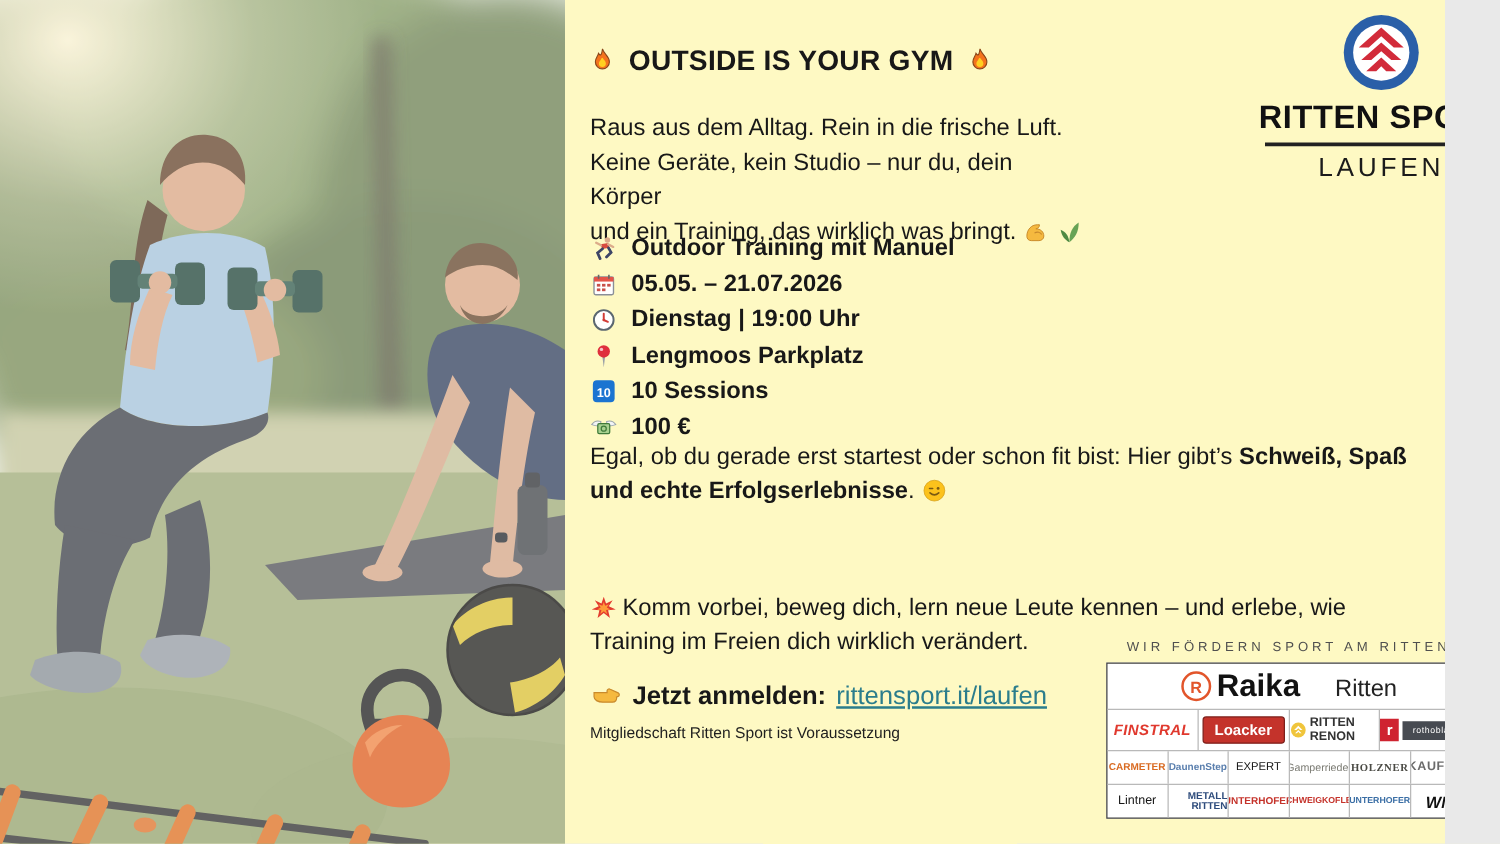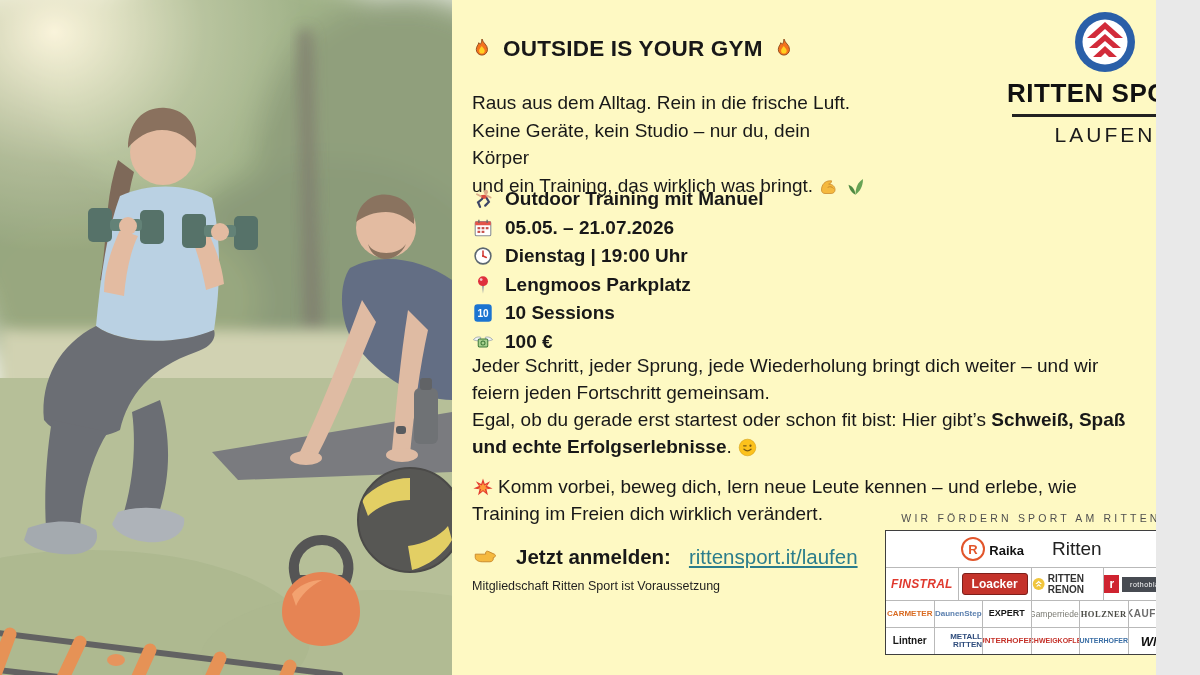--- a/index.html
+++ b/index.html
@@ -13,21 +13,21 @@
   .heading{position:absolute;top:36px;left:0;display:flex;align-items:center;gap:9px;}
   .heading h1{margin:0;font-size:22.5px;font-weight:800;letter-spacing:.2px;}
   .intro{position:absolute;top:89px;left:2px;width:398px;font-size:19px;line-height:27.5px;}
   .intro .tail-icons{white-space:nowrap;}
   .features{position:absolute;top:187px;left:2px;}
   .feature{display:flex;align-items:center;gap:11px;height:24px;margin-bottom:4.5px;
            font-size:19px;font-weight:700;}
   .body1{position:absolute;top:352px;left:2px;width:660px;font-size:19px;line-height:27px;}
   .body1 b{font-weight:700;}
   .body2{position:absolute;top:473px;left:2px;width:668px;font-size:19px;line-height:27px;}
-  .cta{position:absolute;top:544px;left:2px;display:flex;align-items:center;gap:18px;
+  .cta{position:absolute;top:544px;left:2px;display:flex;align-items:center;gap:8px;
        font-size:20.5px;font-weight:700;}
   .cta a{color:#2b7d8c;font-weight:400;text-decoration:underline;}
   .note{position:absolute;top:579px;left:2px;font-size:12.5px;color:#1f1f1f;}
 
   
   .brand{position:absolute;left:963px;top:10px;width:196px;text-align:center;margin-left:44px;}
   .brand .mark{display:block;margin:0 auto 4px auto;}
   .brand .l1{font-size:26px;font-weight:800;letter-spacing:.5px;color:#111;white-space:nowrap;}
   .brand .rule{width:186px;height:2.5px;background:#222;margin:5px auto 6px auto;}
   .brand .l2{font-size:21px;font-weight:400;letter-spacing:3px;color:#1b1b1b;}
@@ -35,35 +35,35 @@
   
   .sponsors{position:absolute;left:885px;top:512px;width:292px;}
   .sp-head{font-size:10.5px;letter-spacing:3.2px;color:#4f4f4f;text-align:center;margin-bottom:6px;white-space:nowrap;}
   .sp-box{border:1.5px solid #3f3f3f;background:#fff;}
   .sp-row{display:flex;border-top:1px solid #b9b9b9;}
   .sp-row:first-child{border-top:none;}
   .sp-cell{flex:1;display:flex;align-items:center;justify-content:center;gap:3px;
            border-left:1px solid #b9b9b9;overflow:hidden;}
   .sp-cell:first-child{border-left:none;}
   .r1{height:36px;}.r2{height:32px;}.r3{height:26px;}.r4{height:26px;}
-  .raika-txt b{font-size:13px;color:#121212;margin-top:44px;}
+  .raika-txt b{font-size:25px;color:#121212;margin-top:44px;}
   .raika-txt span{font-size:19px;font-weight:300;color:#222;margin-left:28px;}
   .lg{font-size:8px;font-weight:700;color:#555;text-align:right;line-height:1.05;}
   .lg-finstral{color:#e0392e;font-size:12px;font-weight:800;font-style:italic;letter-spacing:.3px;}
   .lg-loacker{background:#c4332b;color:#fff;border-radius:3px;padding:3px 9px;font-size:12px;
               font-weight:700;border:1px solid #7d1f1a;}
   .lg-renon{font-size:10px;font-weight:800;color:#333;text-align:left;line-height:1.1;}
   .lg-rotho{background:#474b52;color:#fff;font-size:7px;padding:4px 8px;letter-spacing:.5px;}
   .lg-rotho-r{background:#cf2330;color:#fff;font-weight:800;font-size:12px;padding:2px 5px;}
   .lg-orange{color:#d96b22;}
   .lg-blue{color:#5a7fae;font-weight:600;}
   .lg-script{color:#7a7a72;font-weight:400;font-size:8.5px;}
   .lg-serif{font-family:"Liberation Serif",serif;font-weight:600;color:#4a4a44;font-size:8.5px;letter-spacing:.5px;}
   .lg-red{color:#c5332b;}
-  .lg-dark{color:#161616;font-size:11px;font-weight:700;}
+  .lg-dark{color:#161616;font-size:11px;font-weight:400;}
   .lg-wm{color:#101010;font-size:13px;font-weight:800;font-style:italic;}
   .ei{display:inline-block;vertical-align:middle;}
 </style>
 </head>
 <body>
 
 <div class="canvas">
 
   <div class="photo">
     <svg viewBox="0 0 452 675">
@@ -258,21 +258,20 @@
           <path d="M1.5 9.5 C3.5 6.5 7 6 9.5 6.8 L9 11 C6.5 10.8 4 10.6 1.5 9.5 Z" fill="#f2f4f6" stroke="#9aa5ad" stroke-width="0.9"></path>
           <path d="M22.5 9.5 C20.5 6.5 17 6 14.5 6.8 L15 11 C17.5 10.8 20 10.6 22.5 9.5 Z" fill="#f2f4f6" stroke="#9aa5ad" stroke-width="0.9"></path>
           <rect x="6.8" y="8.6" width="10.4" height="8.8" rx="1.2" fill="#a8d18f" stroke="#3f7a3a" stroke-width="1.1"></rect>
           <circle cx="12" cy="13" r="2.2" fill="none" stroke="#3f7a3a" stroke-width="1.1"></circle>
         </svg>
         <span>100 €</span>
       </div>
     </div>
 
     <div class="body1">
-      <span style="display:block">Jeder Schritt, jeder Sprung, jede Wiederholung bringt dich weiter – und wir feiern jeden Fortschritt gemeinsam.</span>
       <span style="display:block">
         <span>Egal, ob du gerade erst startest oder schon fit bist: Hier gibt’s </span><b>Schweiß, Spaß und echte Erfolgserlebnisse</b><span>. </span>
         <svg class="ei" width="21" height="21" viewBox="0 0 24 24">
           <circle cx="12" cy="12" r="9.5" fill="#fcc21c" stroke="#d59f17" stroke-width="0.7"></circle>
           <path d="M7.6 10.1 L10.4 10.1" stroke="#7a5a12" stroke-width="1.5" stroke-linecap="round"></path>
           <circle cx="15.4" cy="10" r="1.3" fill="#7a5a12"></circle>
           <path d="M8 14 Q12 17.6 16 14" fill="none" stroke="#7a5a12" stroke-width="1.5" stroke-linecap="round"></path>
         </svg>
       </span>
     </div>

